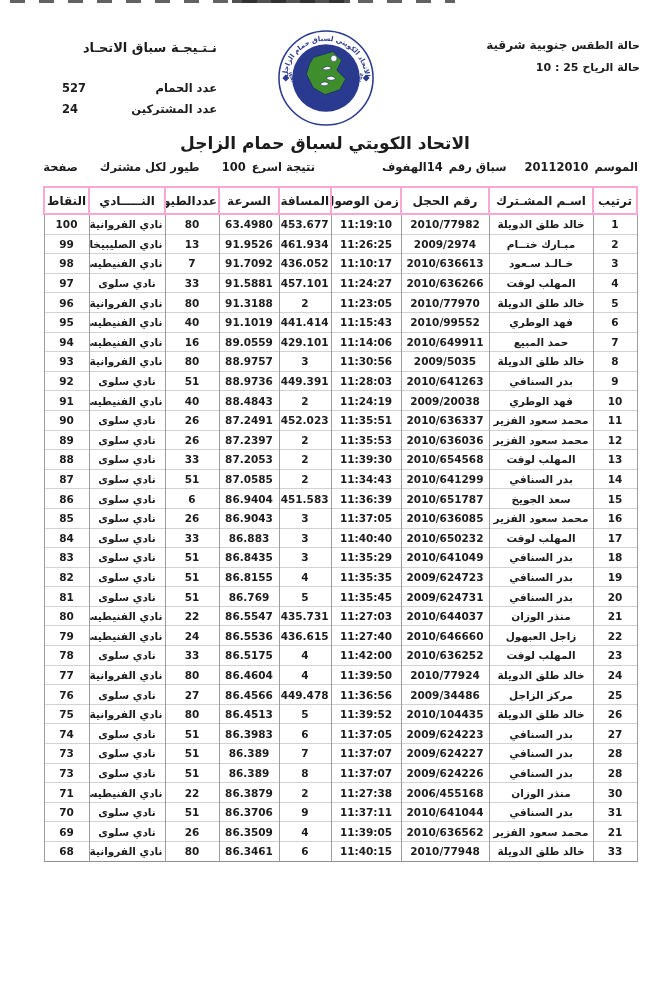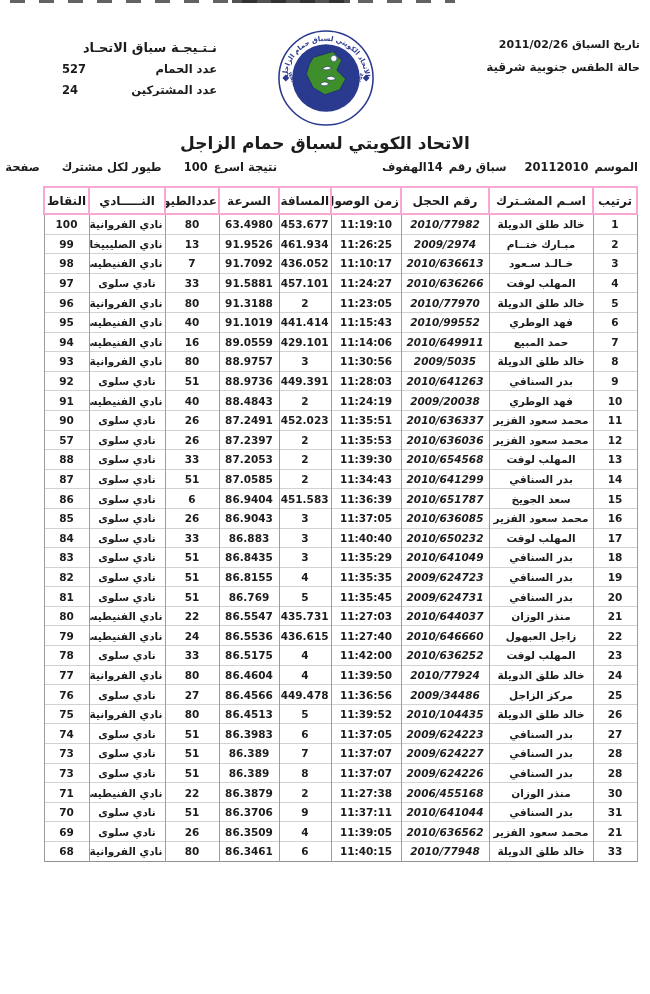--- a/index.html
+++ b/index.html
@@ -27,21 +27,21 @@
   .top-info-right{
     position:absolute;top:34px;right:10px;
     text-align:right;font-size:11px;font-weight:700;line-height:22px;
     white-space:nowrap;
   }
   .top-info-right .val{font-weight:700;}
   .top-info-left{
     position:absolute;top:40px;left:62px;width:155px;
     font-size:11.5px;font-weight:700;
   }
-  .top-info-left .result-title{font-size:13px;letter-spacing:.3px;margin-bottom:7px;text-align:right;}
+  .top-info-left .result-title{font-size:13px;letter-spacing:.3px;margin-bottom:26px;text-align:right;}
   .kv-line{display:flex;justify-content:space-between;margin-top:7px;}
   .kv-line .lbl{text-align:right;}
   .kv-line .val{text-align:left;}
 
   .logo-wrap{position:absolute;top:29px;left:277px;width:98px;height:98px;}
 
   .main-title{
     position:absolute;top:133px;left:0;width:100%;
     text-align:center;font-size:17px;font-weight:700;
   }
@@ -66,46 +66,46 @@
     border:2px solid #f9a8d4;padding:0 1px;white-space:nowrap;overflow:hidden;
   }
   .race-table td{
     height:18.6px;padding:0 2px;text-align:center;
     border-right:1px solid #9c9c9c;border-left:1px solid #9c9c9c;
     border-top:1px solid #d2d2d2;
     white-space:nowrap;overflow:hidden;
   }
   .race-table tbody tr:first-child td{border-top:1px solid #8f8f8f;}
   .c-name{text-align:right;padding-right:6px;}
-  .c-ring{direction:ltr;text-align:right;padding-right:10px;font-style:italic;}
+  .c-ring{direction:ltr;text-align:right;padding-right:10px;}
   .c-time{direction:ltr;}
   .col-rank{width:44px;}
   .col-name{width:104px;}
   .col-ring{width:88px;}
   .col-time{width:70px;}
   .col-dist{width:52px;}
   .col-speed{width:60px;}
   .col-birds{width:54px;}
   .col-club{width:76px;}
   .col-points{width:45px;}
 </style>
 </head>
 <body>
 
 <div class="scan-line"></div>
 <div class="scan-line-strong"></div>
 
 <div class="top-info-right">
   <div>
-    <span class="lbl">تاريخ السباق</span>
-    <span class="val">2011/02/26</span>
+    <span class="lbl">حالة الطقس</span>
+    <span class="val" style="font-size:12px;">جنوبية شرقية</span>
   </div>
   <div>
-    <span class="lbl">حالة الطقس</span>
-    <span class="val" style="font-size:12px;">جنوبية شرقية</span>
+    <span class="lbl">حالة الرياح</span>
+    <span class="val">25 : 10</span>
   </div>
 </div>
 
 <div class="logo-wrap">
   <svg width="98" height="98" viewBox="0 0 100 100">
     <circle cx="50" cy="50" r="48" fill="#ffffff" stroke="#2a3a8f" stroke-width="1.6"></circle>
     <circle cx="50" cy="50" r="34.5" fill="#2a3a8f"></circle>
     <path d="M37,29 L57,23 L66,32 L61,42 L70,51 L64,62 L49,67 L37,60 L30,46 L33,36 Z" fill="#3f8e2c" stroke="#1c2a6b" stroke-width="0.8"></path>
     <path d="M46,41 q5,-5 10,-1 q-5,3 -10,1 Z" fill="#ffffff" stroke="#1c2a6b" stroke-width="0.6"></path>
     <path d="M50,50 q6,-4 10,1 q-6,3 -10,-1 Z" fill="#ffffff" stroke="#1c2a6b" stroke-width="0.6"></path>
@@ -142,21 +142,21 @@
 
 <div class="season-row">
   <span class="grp">
     <span>الموسم</span>
     <span>20112010</span>
     <span style="width:6px"></span>
     <span>سباق رقم</span>
     <span>14</span>
   </span>
   <span class="sp-a"></span>
-  <span style="margin-left:105px;">الهفوف</span>
+  <span style="margin-left:67px;">الهفوف</span>
   <span class="grp">
     <span>نتيجة اسرع</span>
     <span>100</span>
     <span style="width:10px"></span>
     <span>طيور لكل مشترك</span>
     <span style="width:10px"></span>
     <span>صفحة</span>
 
   </span>
 </div>
@@ -310,21 +310,21 @@
       </tr>
       <tr>
         <td class="c-rank">12</td>
         <td class="c-name">محمد سعود الفزير</td>
         <td class="c-ring">2010/636036</td>
         <td class="c-time">11:35:53</td>
         <td class="c-distance">2</td>
         <td class="c-speed">87.2397</td>
         <td class="c-birds">26</td>
         <td class="c-club">نادي سلوى</td>
-        <td class="c-points">57</td>
+        <td class="c-points">89</td>
       </tr>
       <tr>
         <td class="c-rank">13</td>
         <td class="c-name">المهلب لوفت</td>
         <td class="c-ring">2010/654568</td>
         <td class="c-time">11:39:30</td>
         <td class="c-distance">2</td>
         <td class="c-speed">87.2053</td>
         <td class="c-birds">33</td>
         <td class="c-club">نادي سلوى</td>

